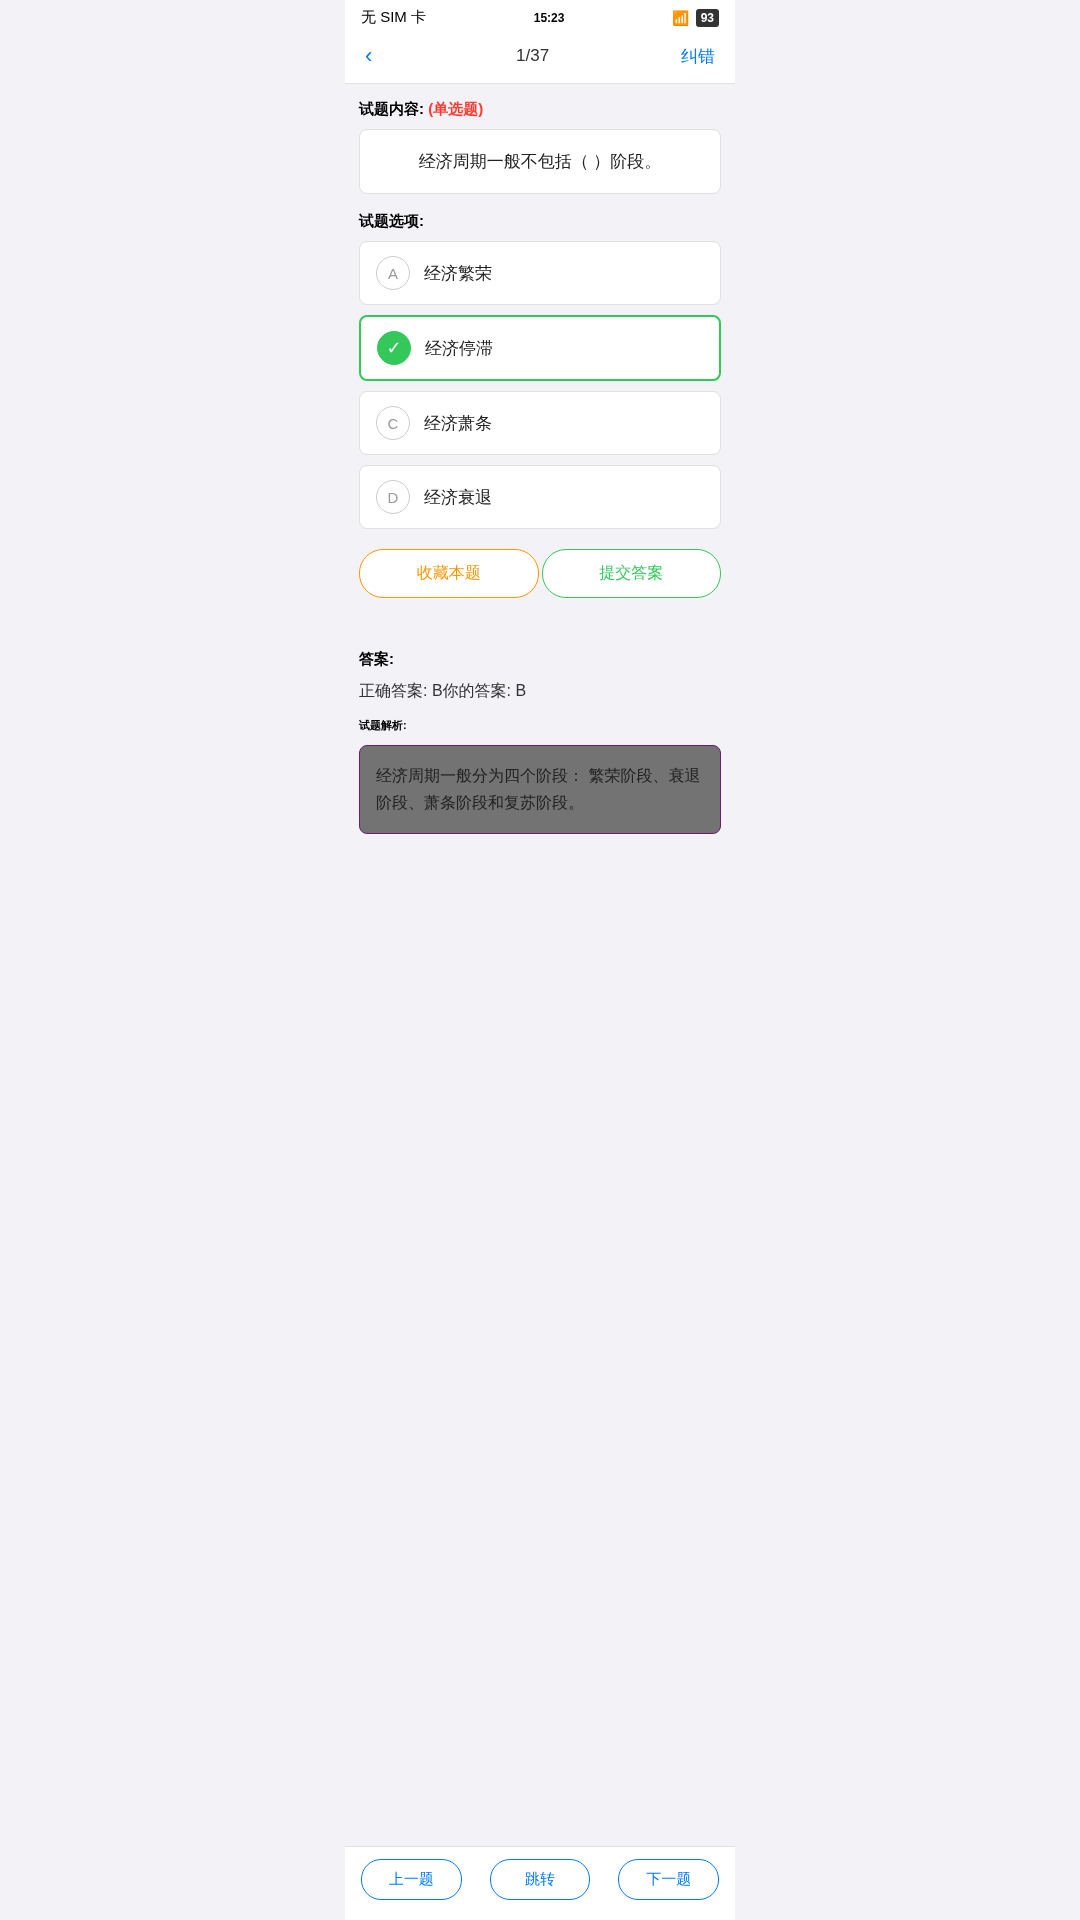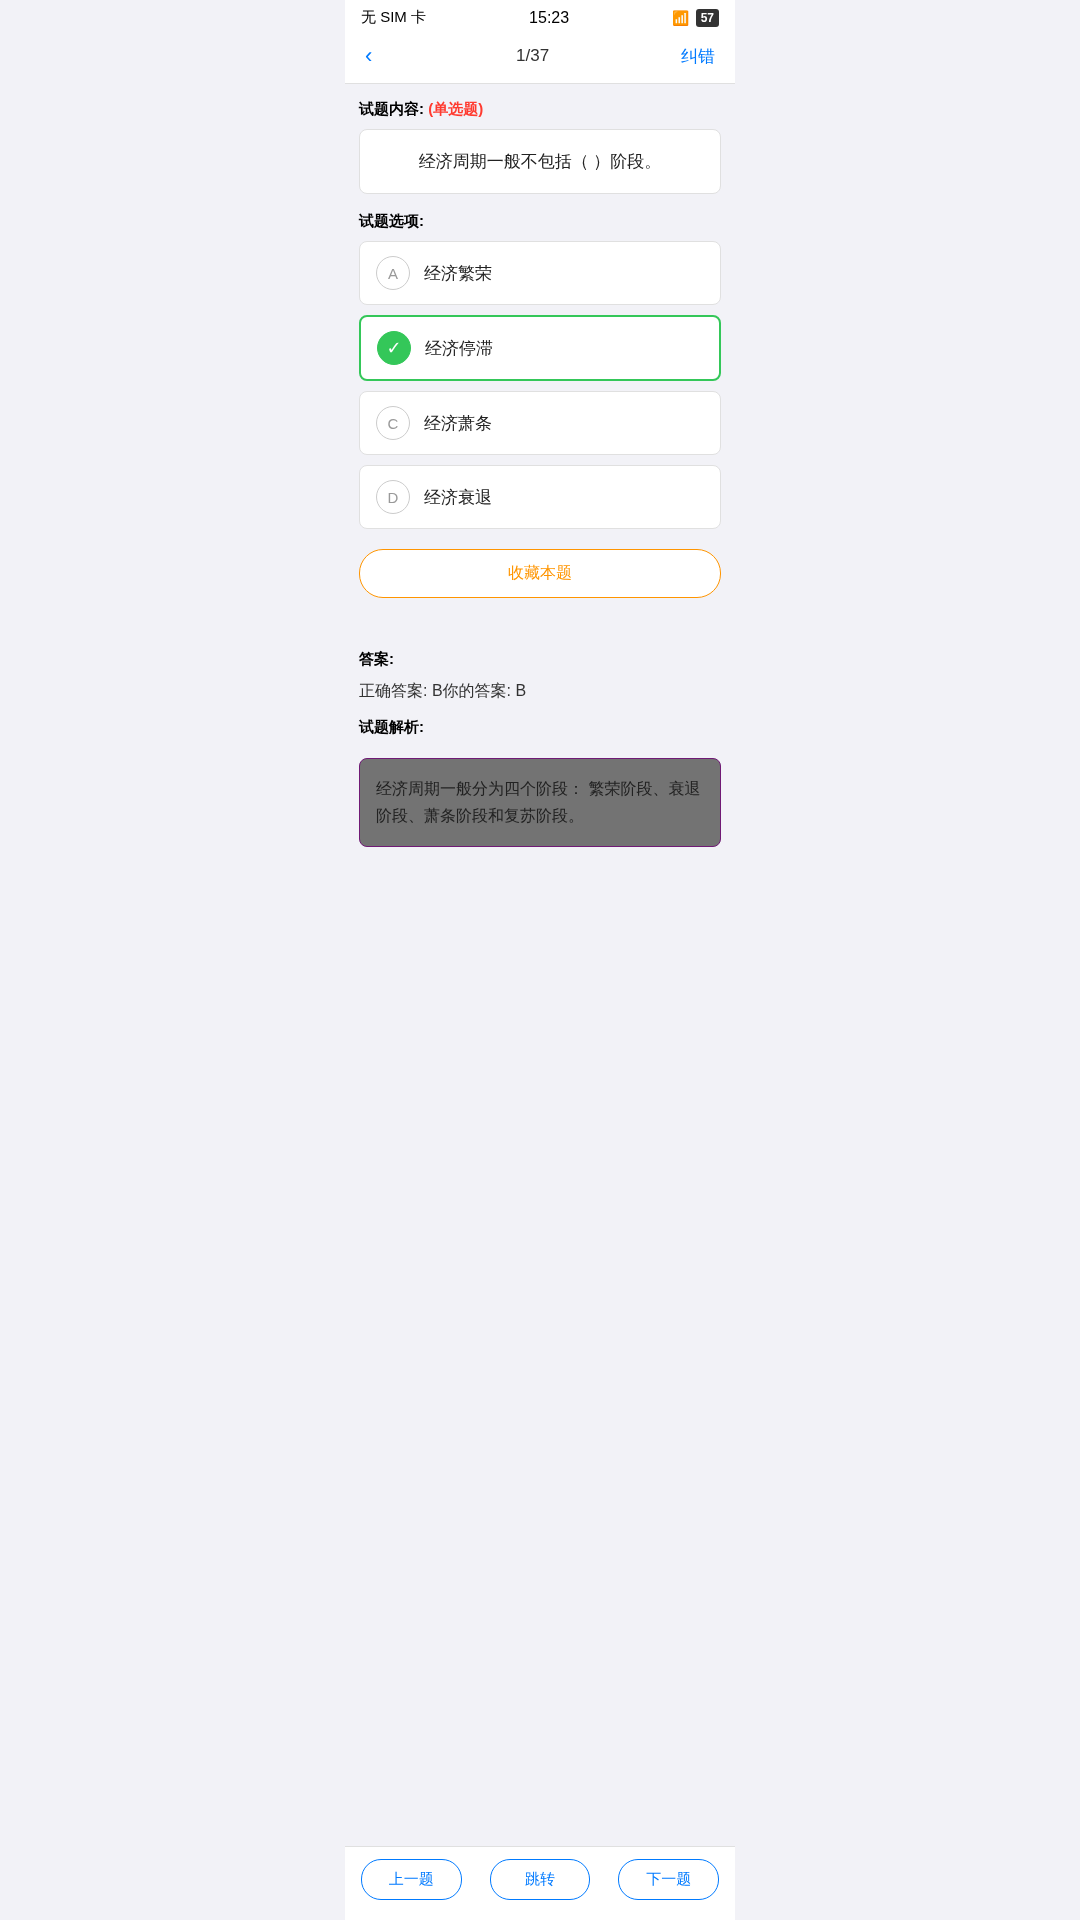--- a/index.html
+++ b/index.html
@@ -18,21 +18,21 @@
     .status-bar {
       display: flex;
       justify-content: space-between;
       align-items: center;
       padding: 8px 16px 4px 16px;
       background: #fff;
       font-size: 15px;
       font-weight: 500;
     }
     .status-left { font-size: 15px; font-weight: 500; }
-    .status-time { font-size: 16px; font-weight: 400; }
+    .status-time { font-size: 12px; font-weight: 700; }
     .status-right { display: flex; align-items: center; gap: 6px; font-size: 13px; }
     .wifi-icon { font-size: 14px; }
     .battery-box {
       background: #333;
       color: #fff;
       border-radius: 3px;
       padding: 2px 5px;
       font-size: 12px;
       font-weight: 600;
     }
@@ -189,24 +189,24 @@
     .answer-row {
       display: flex;
       font-size: 16px;
       color: #333;
       margin-bottom: 16px;
     }
     .answer-row span { font-size: 16px; }
 
     
     .analysis-label {
-      font-size: 15px;
-      font-weight: 600;
-      color: #000;
-      margin-bottom: 21px;
+      font-size: 11px;
+      font-weight: 600;
+      color: #000;
+      margin-bottom: 12px;
     }
     .analysis-box {
       background: #737373;
       border-radius: 8px;
       padding: 16px;
       font-size: 16px;
       color: #222;
       line-height: 1.7;
       border: 1px solid #701a75;
     }
@@ -242,21 +242,21 @@
     }
   </style>
 </head>
 <body>
 
 <div class="status-bar">
   <span class="status-left">无 SIM 卡</span>
   <span class="status-time">15:23</span>
   <div class="status-right">
     <span class="wifi-icon">📶</span>
-    <span class="battery-box">57</span>
+    <span class="battery-box">93</span>
   </div>
 </div>
 
 <div class="nav-bar">
   <span class="nav-back">‹</span>
   <span class="nav-title">1/37</span>
   <span class="nav-action">纠错</span>
 </div>
 
 <div class="main-scroll">
@@ -290,20 +290,21 @@
 
       <div class="option-item">
         <div class="option-circle">D</div>
         <span class="option-text">经济衰退</span>
       </div>
 
     </div>
 
     <div class="action-buttons">
       <div class="btn-collect">收藏本题</div>
+      <div class="btn-submit">提交答案</div>
     </div>
 
   </div>
 
   <div class="answer-section">
     <div class="content">
 
       <div class="answer-label">答案:</div>
       <div class="answer-row">
         <span>正确答案: B</span>

